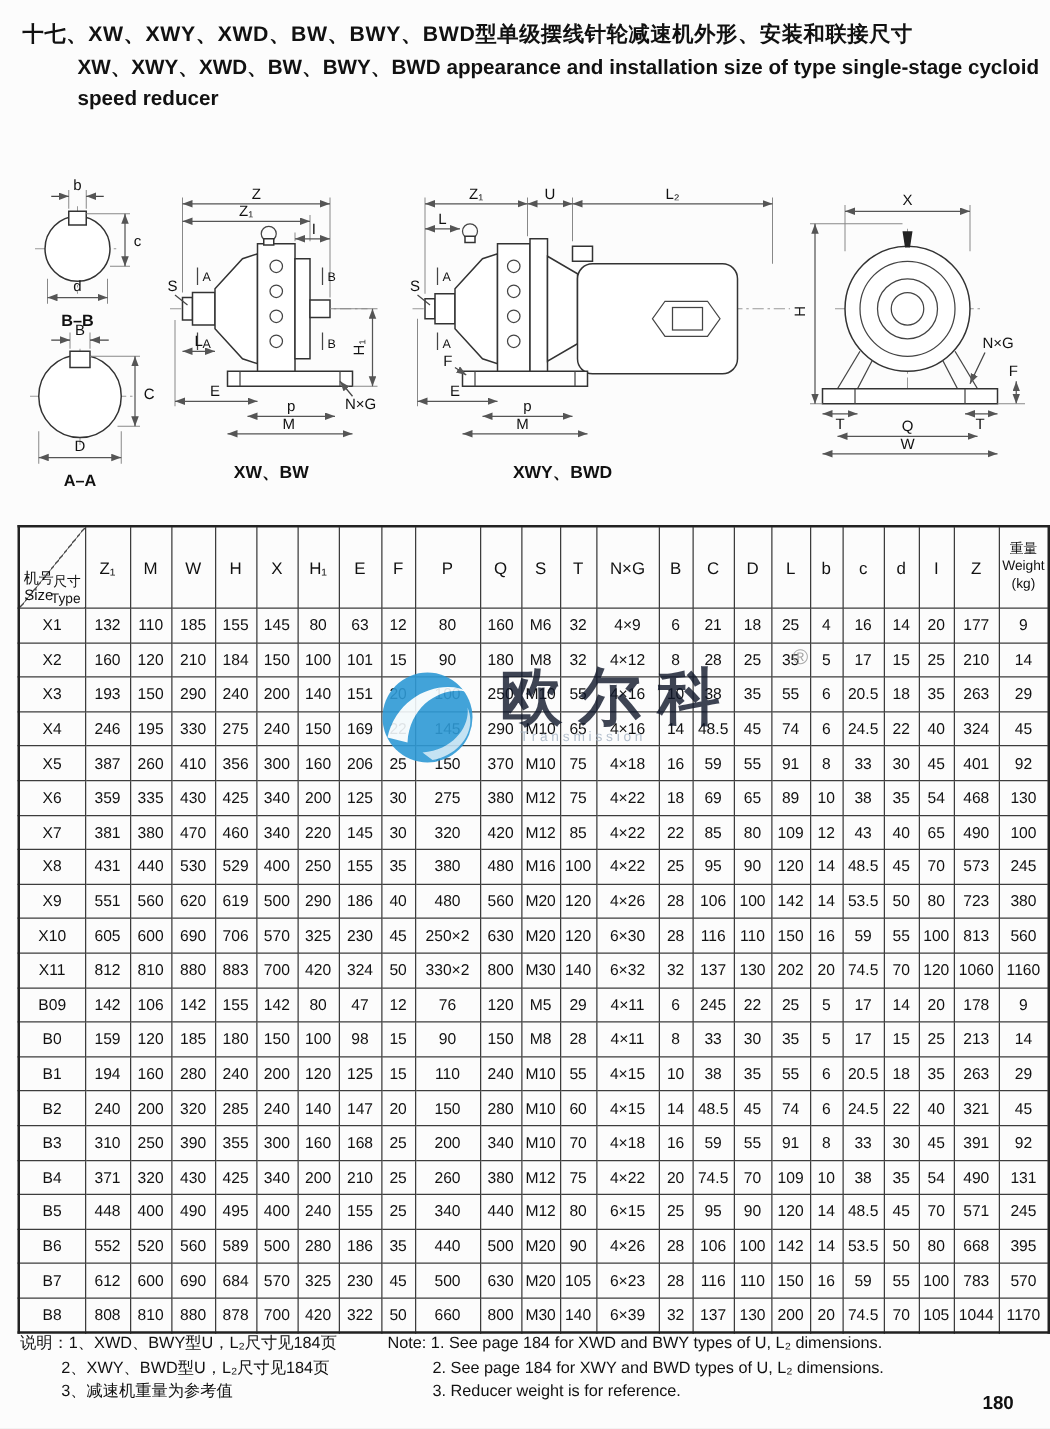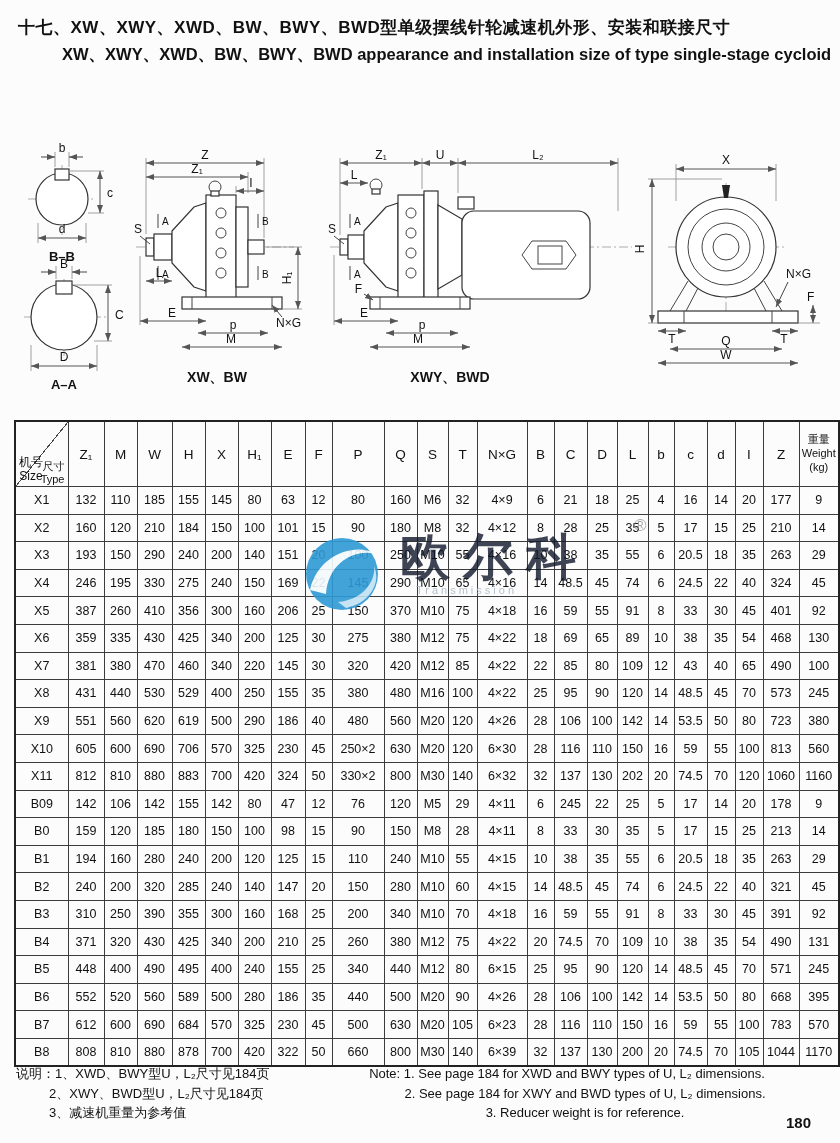--- a/index.html
+++ b/index.html
@@ -34,34 +34,35 @@
   td.rowlab{font-size:12.5px;}
   
   .watermark{position:absolute;left:298px;top:518px;width:380px;height:90px;pointer-events:none;}
   .wm-text{position:absolute;left:102px;top:6px;font-size:50px;font-weight:bold;color:#0f172a;
            opacity:.8;letter-spacing:13px;white-space:nowrap;}
   .wm-reg{position:absolute;left:336px;top:-2px;font-size:17px;color:#9a9a9a;opacity:.85;}
   .wm-sub{position:absolute;left:118px;top:66px;font-size:11px;color:#a8b6c6;opacity:.85;letter-spacing:3px;}
   
   .notes{position:absolute;left:16px;top:1064px;width:808px;font-size:13px;line-height:1.5;}
   .notes-zh{position:absolute;left:0;top:0;width:292px;}
-  .notes-en{position:absolute;left:294px;top:0;width:514px;text-align:center;}
+  .notes-en{position:absolute;left:294px;top:0;width:514px;}
   .ind-zh{padding-left:33px;}
   .ind-en{padding-left:36px;}
   
   .page-num{position:absolute;left:786px;top:1114px;font-size:15px;font-weight:bold;}
 </style>
 </head>
 <body>
 
 <div class="page">
 
   <div class="title-zh">十七、XW、XWY、XWD、BW、BWY、BWD型单级摆线针轮减速机外形、安装和联接尺寸</div>
   <div class="title-en">
     <div>XW、XWY、XWD、BW、BWY、BWD appearance and installation size of type single-stage cycloid</div>
+    <div>speed reducer</div>
   </div>
 
   <svg class="diagrams" width="820" height="280" viewBox="0 0 820 280">
     <defs>
       <marker id="arr" markerWidth="10" markerHeight="8" refX="8" refY="3" orient="auto-start-reverse" markerUnits="userSpaceOnUse">
         <path d="M0,0 L8,3 L0,6 Z" fill="#555"></path>
       </marker>
       <pattern id="hatch" patternUnits="userSpaceOnUse" width="6" height="6" patternTransform="rotate(45)">
         <rect width="6" height="6" fill="#fff"></rect>
         <line x1="0" y1="0" x2="0" y2="6" stroke="#777" stroke-width="1.1"></line>

